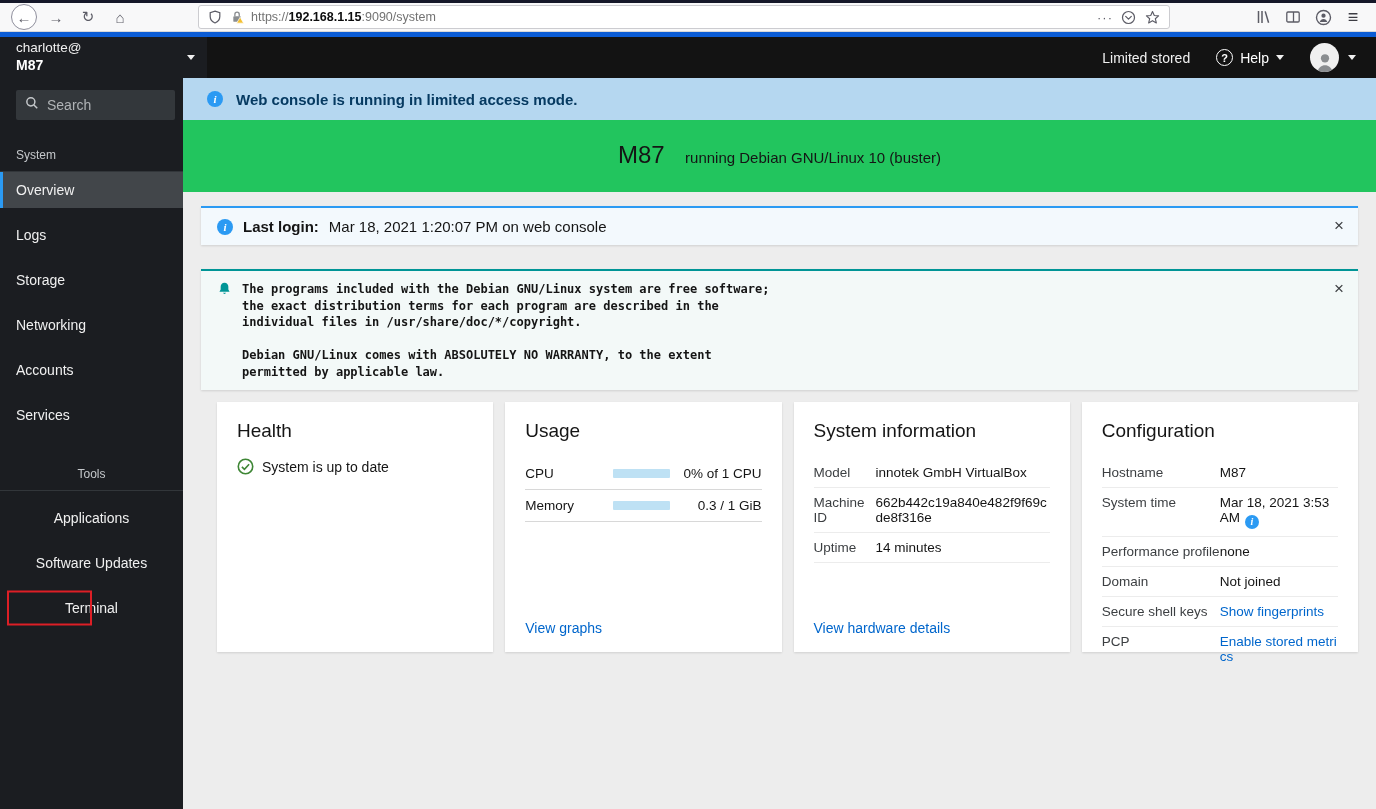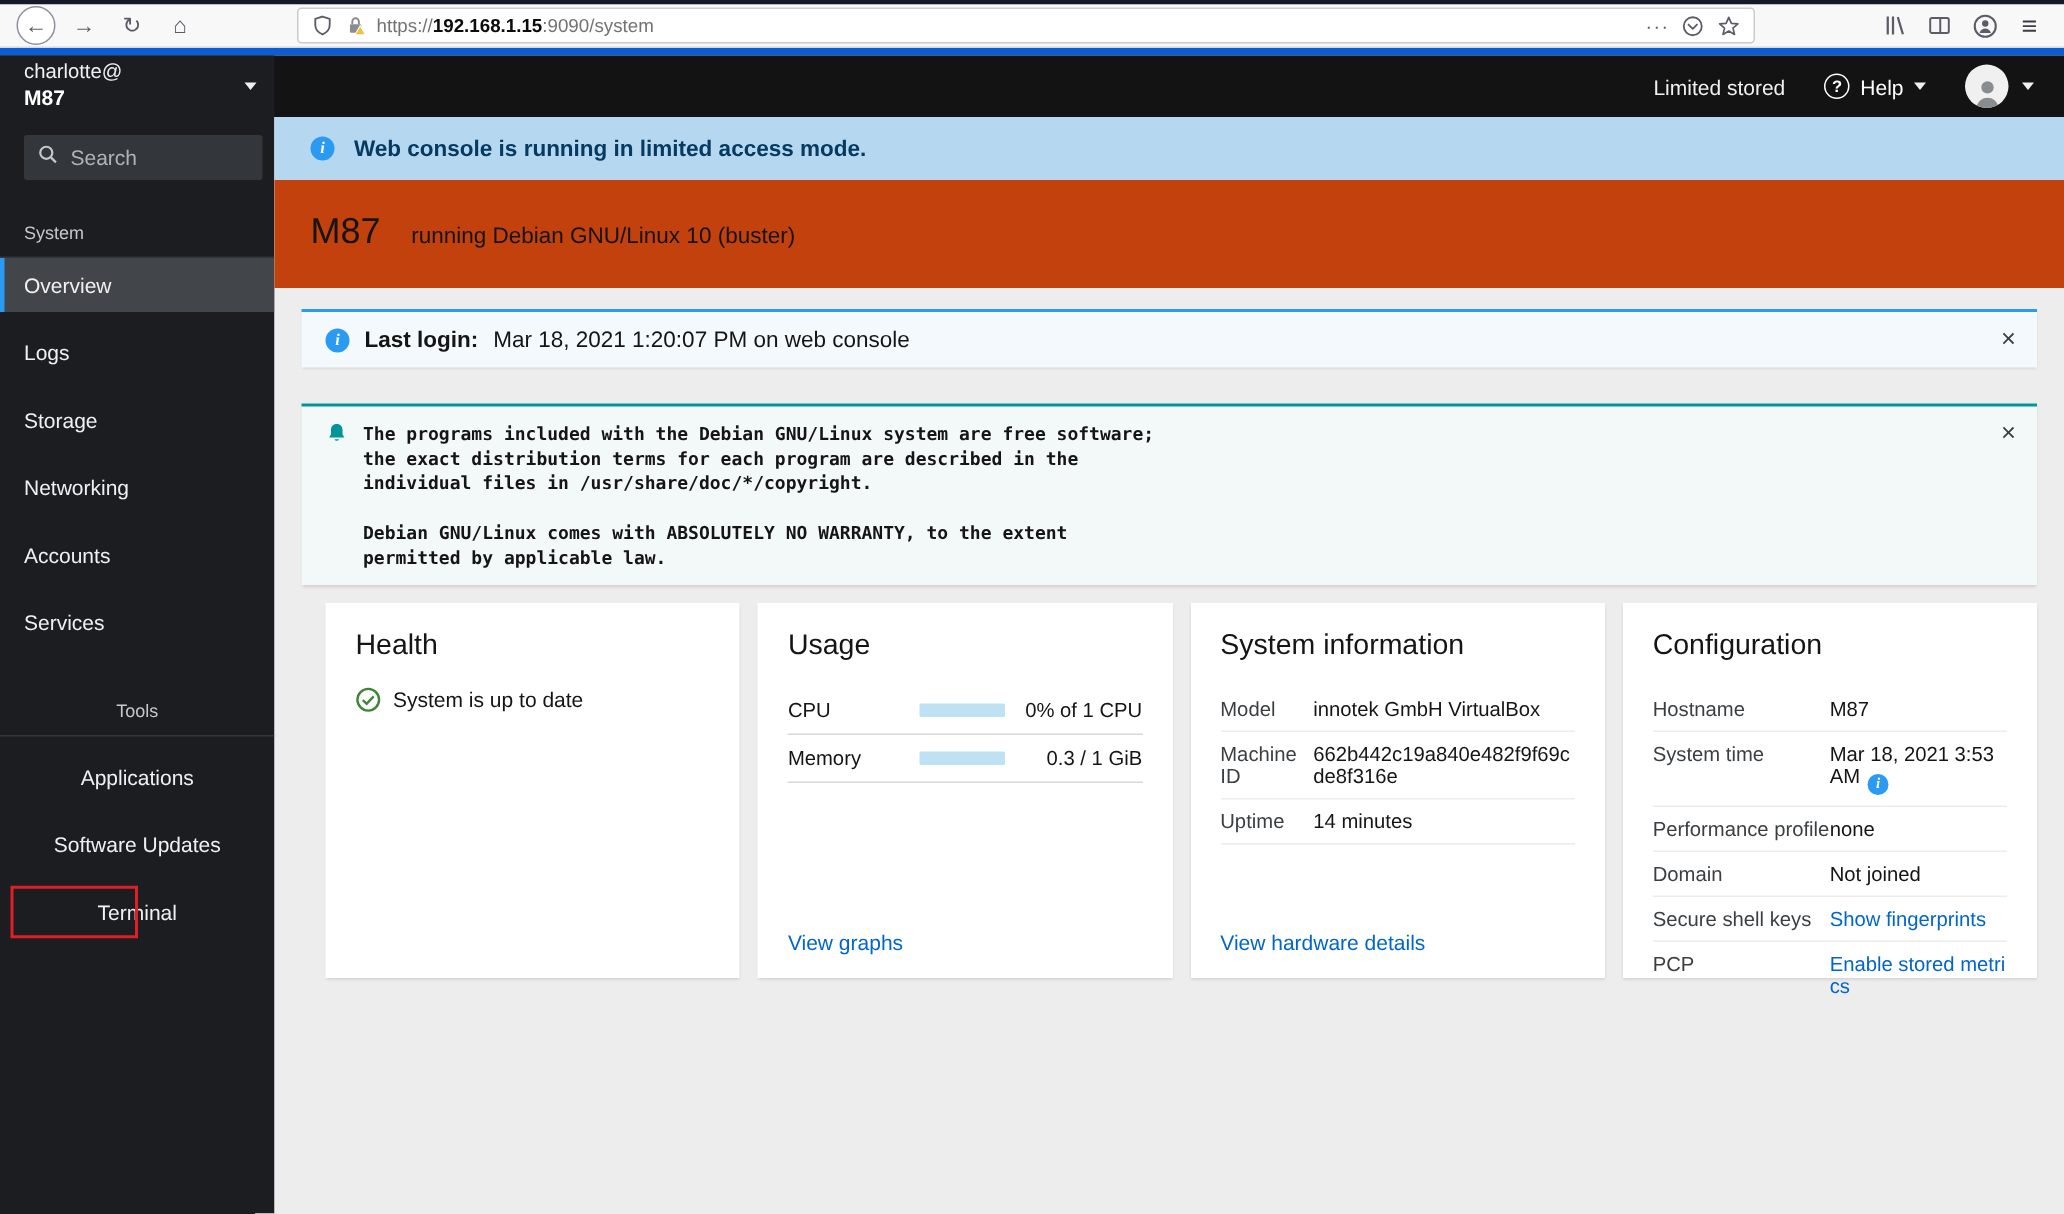--- a/index.html
+++ b/index.html
@@ -18,21 +18,21 @@
   .url-text .host { color:#0c0c0d; font-weight:bold; }
   .url-action { color:#5c5c66; font-size:13px; letter-spacing:1px; margin-left:4px; cursor:pointer; }
   .tb-icon { width:22px; height:22px; display:flex; align-items:center; justify-content:center; margin:0 4px; cursor:pointer; color:#5c5c66; }
   .menu-glyph { font-size:18px; color:#3c3c43; }
 
   
   .progress-strip { height:5px; background:#0b5cd5; }
 
   
   #masthead { position:absolute; top:37px; left:0; right:0; height:41px; background:#131313; display:flex; align-items:stretch; color:#fff; }
-  .brand { width:183px; background:#1b1d21; display:flex; align-items:center; padding:0 12px 0 16px; cursor:pointer; }
+  .brand { width:207px; background:#1b1d21; display:flex; align-items:center; padding:0 12px 0 16px; cursor:pointer; }
   .brand-text { flex:1; line-height:1.25; }
   .brand-user { font-size:13.5px; color:#f0f0f0; }
   .brand-host { font-size:14px; font-weight:bold; color:#fff; }
   .caret { width:0; height:0; border-left:4.5px solid transparent; border-right:4.5px solid transparent; border-top:5px solid #f0f0f0; display:inline-block; }
   .mast-right { margin-left:auto; display:flex; align-items:center; gap:26px; padding-right:20px; }
   .limited { font-size:14px; color:#f0f0f0; }
   .help-group { display:flex; align-items:center; gap:7px; cursor:pointer; font-size:14px; }
   .qmark { width:17px; height:17px; border:1.6px solid #fff; border-radius:50%; display:flex; align-items:center; justify-content:center; font-size:11px; font-weight:bold; }
   .avatar-group { display:flex; align-items:center; gap:9px; cursor:pointer; }
   .avatar { width:29px; height:29px; border-radius:50%; background:#f0f0f0; display:flex; align-items:flex-end; justify-content:center; overflow:hidden; }
@@ -47,37 +47,37 @@
   .nav-item { font-size:14px; color:#f0f0f0; padding:10px 16px; margin-top:9px; cursor:pointer; position:relative; }
   .nav-item.current { background:#42464a; border-left:3px solid #2b9af3; padding-left:13px; margin-top:0; }
   .nav-section-tools { margin-top:24px;text-align:center; }
   .hl-box { position:absolute; left:7px; top:50%; transform:translateY(-50%); width:85px; height:35px; border:2px solid #dd1f26; pointer-events:none; }
 
   
   #main { position:absolute; top:78px; left:183px; right:0; bottom:0; background:#ededed; display:flex; flex-direction:column; }
   .banner { height:42px; background:#b5d7f0; display:flex; align-items:center; padding:0 24px; gap:13px; flex:none; }
   .banner-text { font-size:15px; font-weight:bold; color:#063a61; }
   .info-dot { width:16px; height:16px; border-radius:50%; background:#2b9af3; color:#fff; font-size:11px; font-weight:bold; font-style:italic; display:flex; align-items:center; justify-content:center; flex:none; font-family:"Liberation Serif",serif; }
-  .page-header { background:#c2410c; padding:21px 24px 23px 24px; flex:none; }
+  .page-header { background:#22c55e; padding:21px 24px 23px 24px; flex:none;text-align:center; }
   .pg-title { font-size:24px; color:#151515; font-weight:normal; }
   .pg-sub { font-size:15px; color:#151515; margin-left:16px; }
   .content { flex:1; padding:14px 18px; overflow:hidden; }
 
   .alert { position:relative; padding:10px 40px 10px 16px; box-shadow:0 1px 2px rgba(0,0,0,.12); }
   .alert-login { background:#f3f9fd; border-top:2px solid #2b9af3; margin-bottom:24px; display:flex; align-items:center; gap:10px; font-size:15px; color:#151515; }
   .alert-login b { font-weight:bold; }
   .alert-motd { background:#f3f9f8; border-top:2px solid #009596; margin-bottom:12px; display:flex; align-items:flex-start; gap:10px; }
   .motd-pre { white-space:pre-wrap; font-family:"DejaVu Sans Mono",monospace; font-size:12px; font-weight:bold; line-height:1.38; color:#151515; }
   .alert-close { position:absolute; top:9px; right:14px; font-size:17px; color:#3c3f42; cursor:pointer; line-height:1; }
 
   .cards { display:grid; grid-template-columns:repeat(4,1fr); gap:12px;padding-left:16px; }
   .card { background:#fff; height:250px; padding:18px 20px 16px 20px; box-shadow:0 1px 2px rgba(0,0,0,.12); display:flex; flex-direction:column; }
   .card-title { font-size:19px; color:#151515; font-weight:normal; margin-bottom:16px; }
   .card-link { margin-top:auto; font-size:14px; color:#0066cc; text-decoration:none; cursor:pointer; }
-  .health-row { display:flex; gap:8px; font-size:14px; color:#151515; }
+  .health-row { display:flex; align-items:center; gap:8px; font-size:14px; color:#151515; }
 
   .usage-row { display:flex; align-items:center; padding:8px 0; border-bottom:1px solid #d8d8d8; font-size:13.5px; color:#151515; }
   .usage-label { width:88px; flex:none; }
   .bar-track { flex:1; height:9px; background:#bee1f4; border-radius:1px; overflow:hidden; }
   .bar-fill { height:100%; background:#0066cc; }
   .usage-val { width:92px; flex:none; text-align:right; }
 
   .def-row { display:flex; padding:7px 0; border-bottom:1px solid #ececec; font-size:13.5px; color:#151515; align-items:baseline; }
   .def-row.last { border-bottom:none; }
   .def-label-sm { width:62px; flex:none; color:#3c3f42; }

